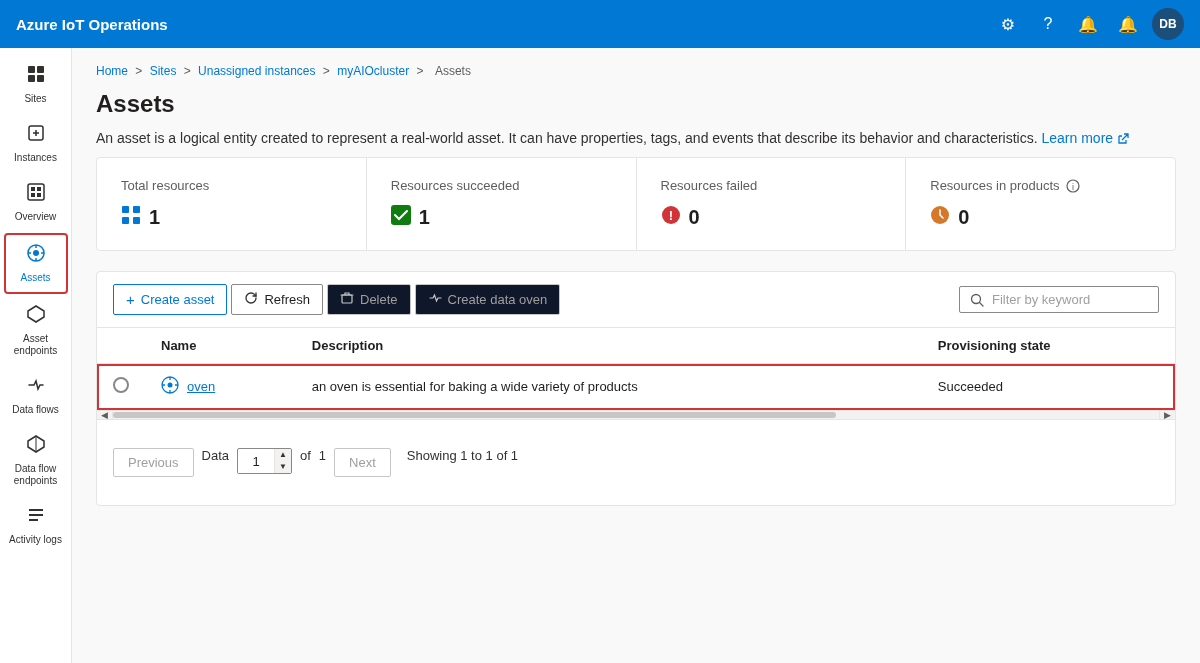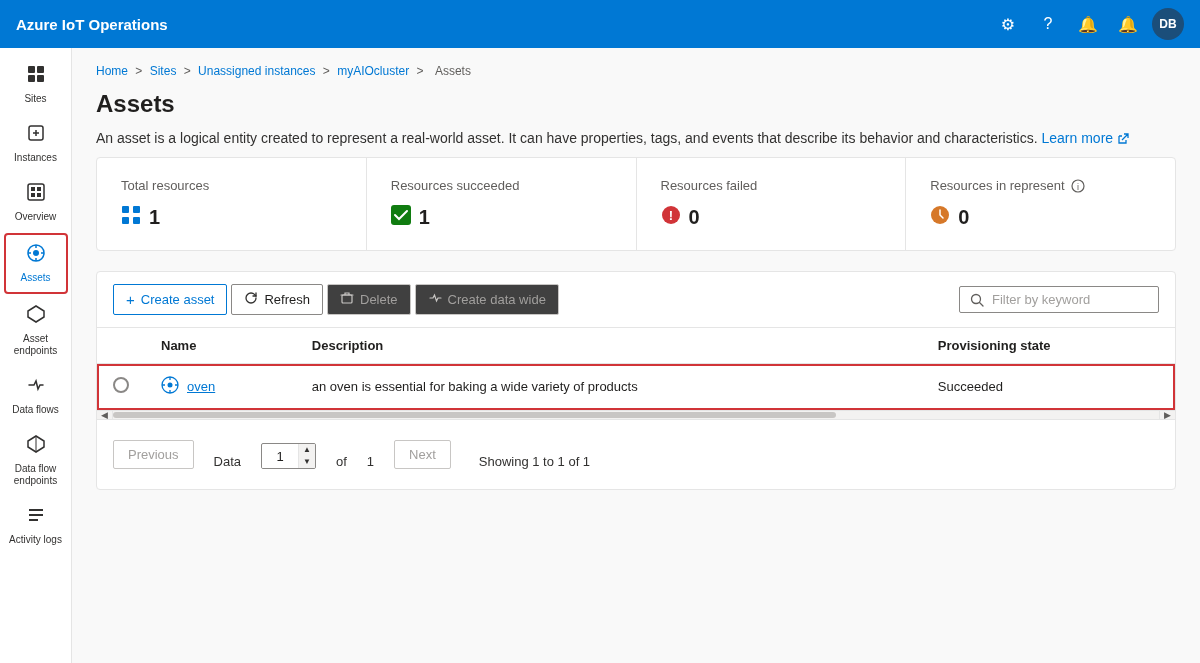--- a/index.html
+++ b/index.html
@@ -194,21 +194,21 @@
       background: #fff;
       cursor: pointer;
       font-size: 13px;
       color: #201f1e;
       white-space: nowrap;
     }
     .toolbar-btn.disabled {
       color: #a19f9d;
       border-color: #c8c6c4;
       cursor: default;
-      background: #404040;
+      background: #0f172a;
     }
     .toolbar-btn.primary {
       border-color: #0078d4;
       color: #0078d4;
     }
     .toolbar-spacer { flex: 1; }
     .search-box {
       display: flex;
       align-items: center;
       border: 1px solid #8a8886;
@@ -277,23 +277,23 @@
 
     
     .badge-succeeded {
       color: #107c10;
       font-weight: 500;
     }
 
     
     .pagination {
       display: flex;
-      align-items: flex-end;
-      padding: 20px 16px;
-      gap: 20px;
+      align-items: flex-start;
+      padding: 28px 16px;
+      gap: 8px;
     }
     .page-btn {
       padding: 6px 14px;
       border: 1px solid #c8c6c4;
       border-radius: 2px;
       background: #fff;
       cursor: pointer;
       font-size: 13px;
       color: #a19f9d;
     }
@@ -521,21 +521,21 @@
             <svg width="20" height="20" viewBox="0 0 20 20">
                 <circle cx="10" cy="10" r="9" fill="#d13438"></circle>
                 <text x="10" y="15" text-anchor="middle" font-size="13" fill="white" font-weight="bold">!</text>
               </svg>
           </span>
           <span>0</span>
         </div>
       </div>
       <div class="stat-item">
         <div class="stat-label">
-          <span>Resources in represent</span>
+          <span>Resources in products</span>
           <svg width="14" height="14" viewBox="0 0 14 14" style="color:#605e5c;">
               <circle cx="7" cy="7" r="6" stroke="#605e5c" stroke-width="1.2" fill="none"></circle>
               <text x="7" y="11" text-anchor="middle" font-size="9" fill="#605e5c">i</text>
             </svg>
         </div>
         <div class="stat-value">
           <span class="stat-icon orange">
             <svg width="20" height="20" viewBox="0 0 20 20">
                 <circle cx="10" cy="10" r="9" fill="#d67829"></circle>
                 <path d="M10 5v5l3 3" stroke="white" stroke-width="1.5" fill="none" stroke-linecap="round"></path>
@@ -570,21 +570,21 @@
               </svg>
           </span>
           <span style="color:#a19f9d;">Delete</span>
         </button>
         <button class="toolbar-btn disabled">
           <span>
             <svg width="14" height="14" viewBox="0 0 14 14" fill="none">
                 <path d="M2 7h3l1.5-3 2 6 1.5-3H13" stroke="#c8c6c4" stroke-width="1.2" stroke-linecap="round" fill="none"></path>
               </svg>
           </span>
-          <span style="color:#a19f9d;">Create data wide</span>
+          <span style="color:#a19f9d;">Create data oven</span>
         </button>
         <div class="toolbar-spacer"></div>
         <div class="search-box">
           <svg width="14" height="14" viewBox="0 0 14 14">
               <circle cx="6" cy="6" r="4.5" stroke="#605e5c" stroke-width="1.3" fill="none"></circle>
               <line x1="9.5" y1="9.5" x2="13" y2="13" stroke="#605e5c" stroke-width="1.3" stroke-linecap="round"></line>
             </svg>
           <input type="text" placeholder="Filter by keyword" style="">
         </div>
       </div>

